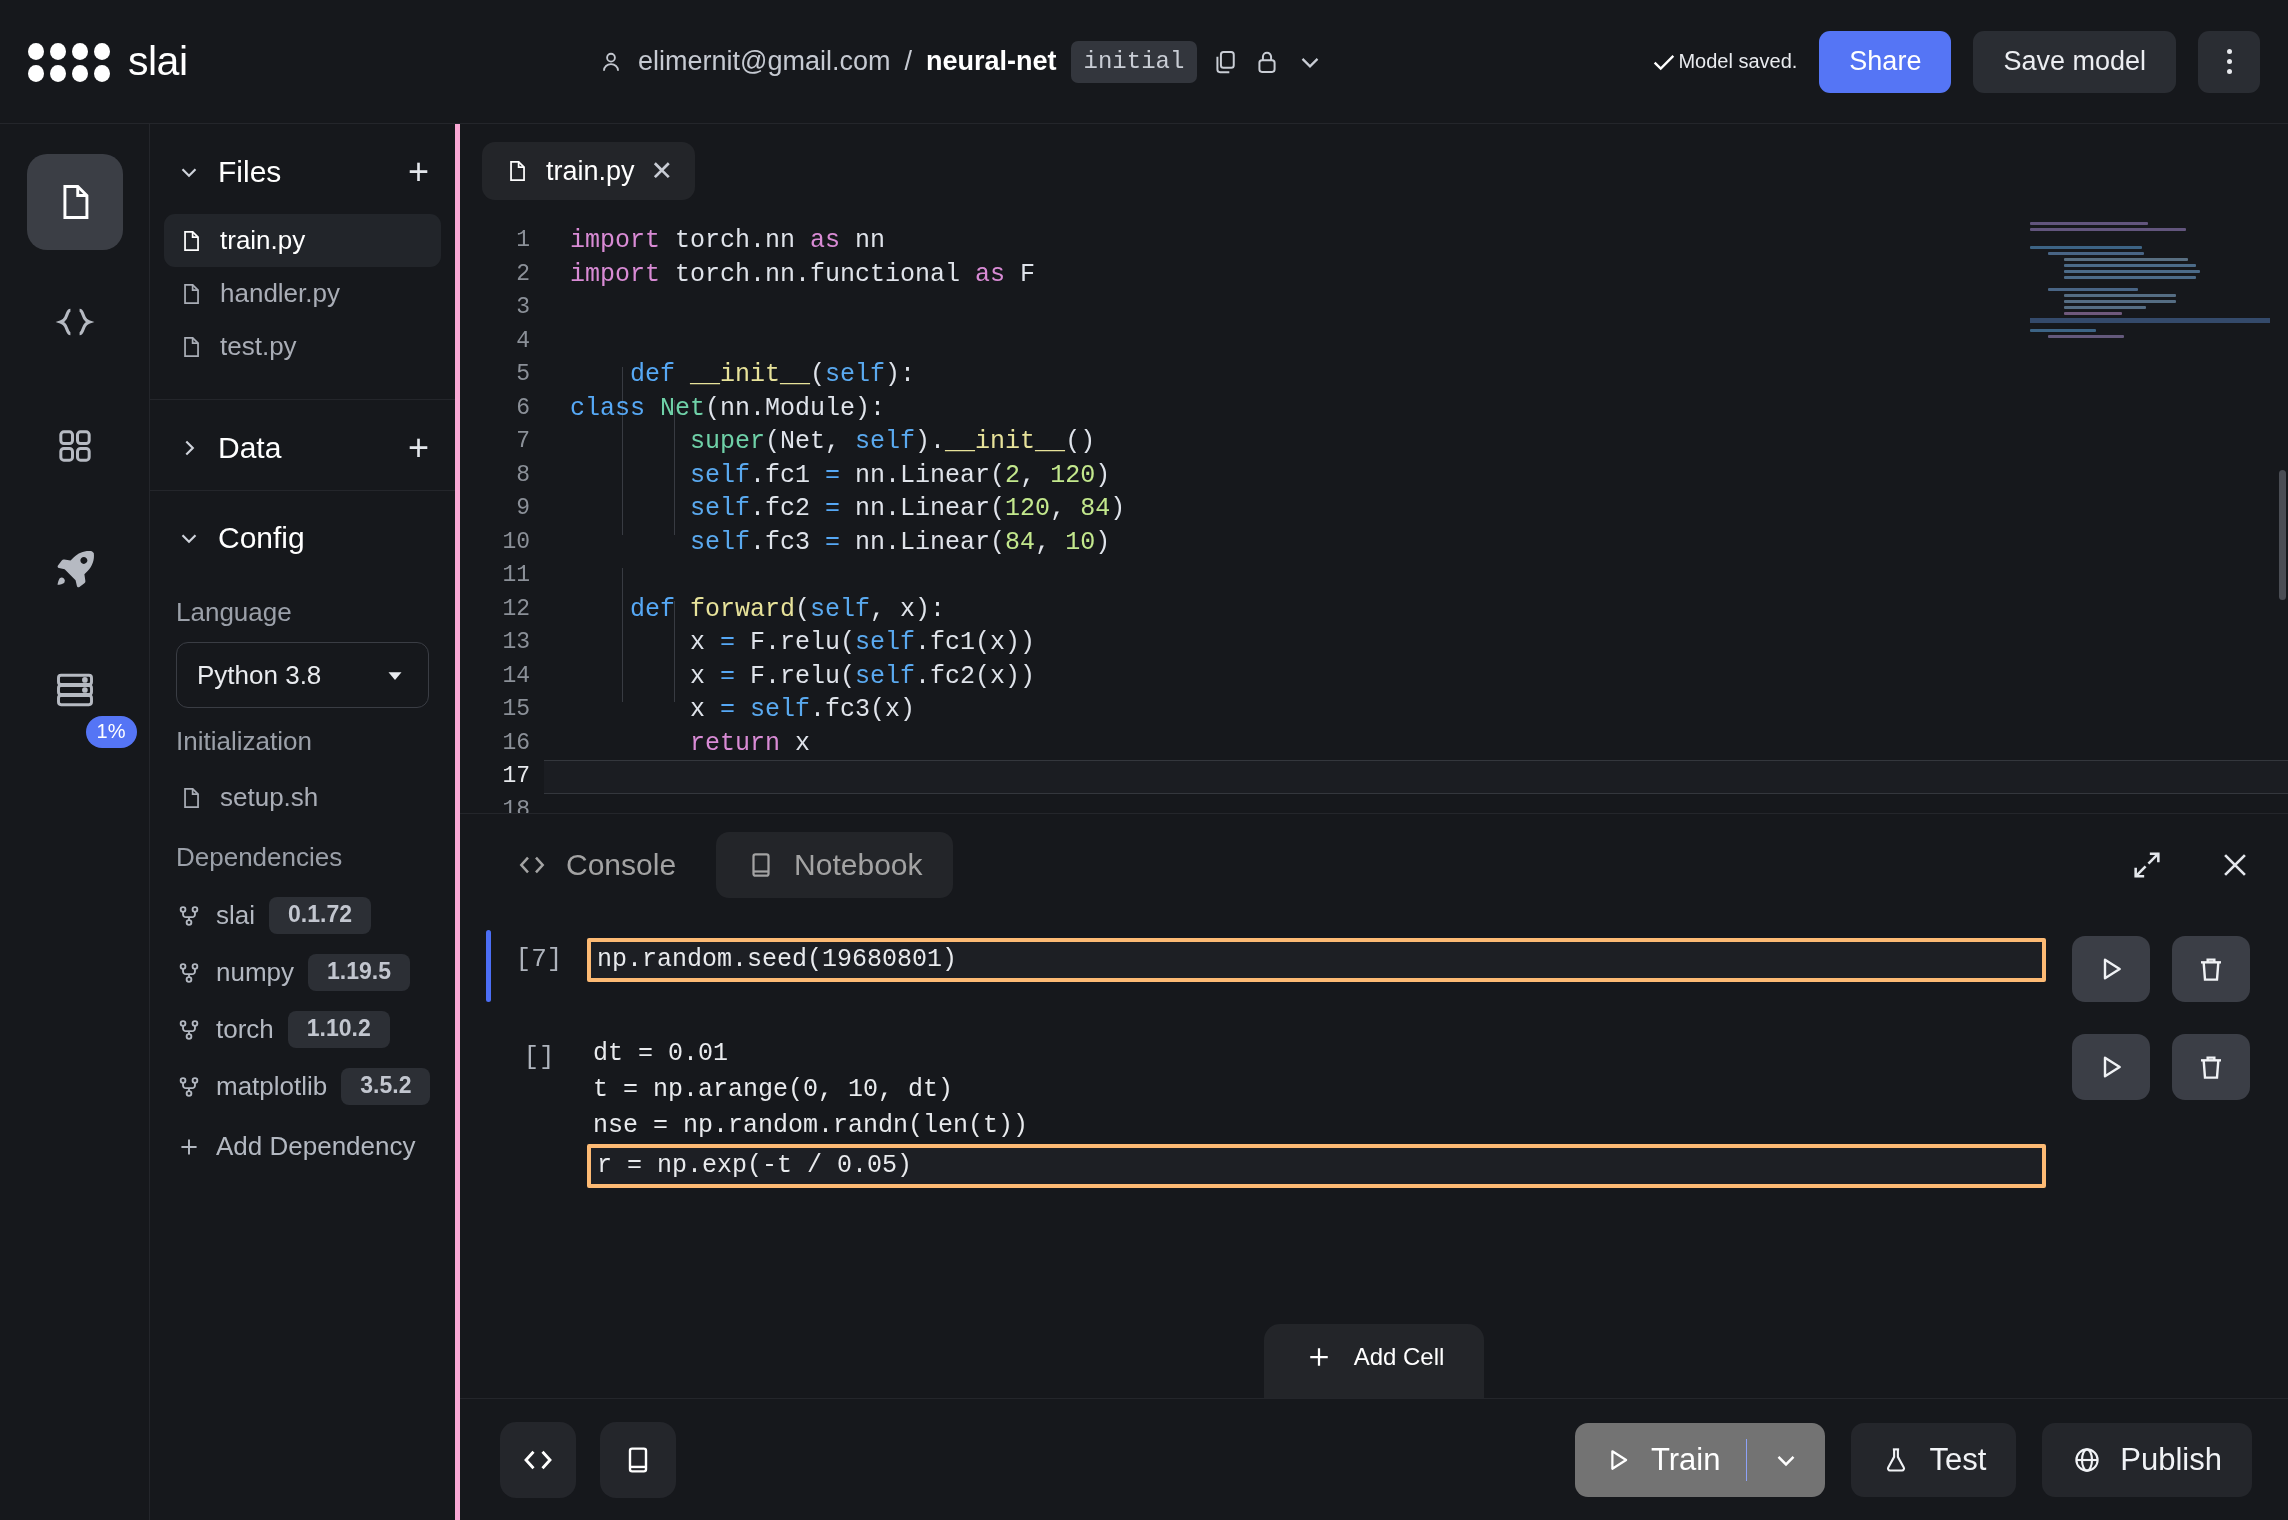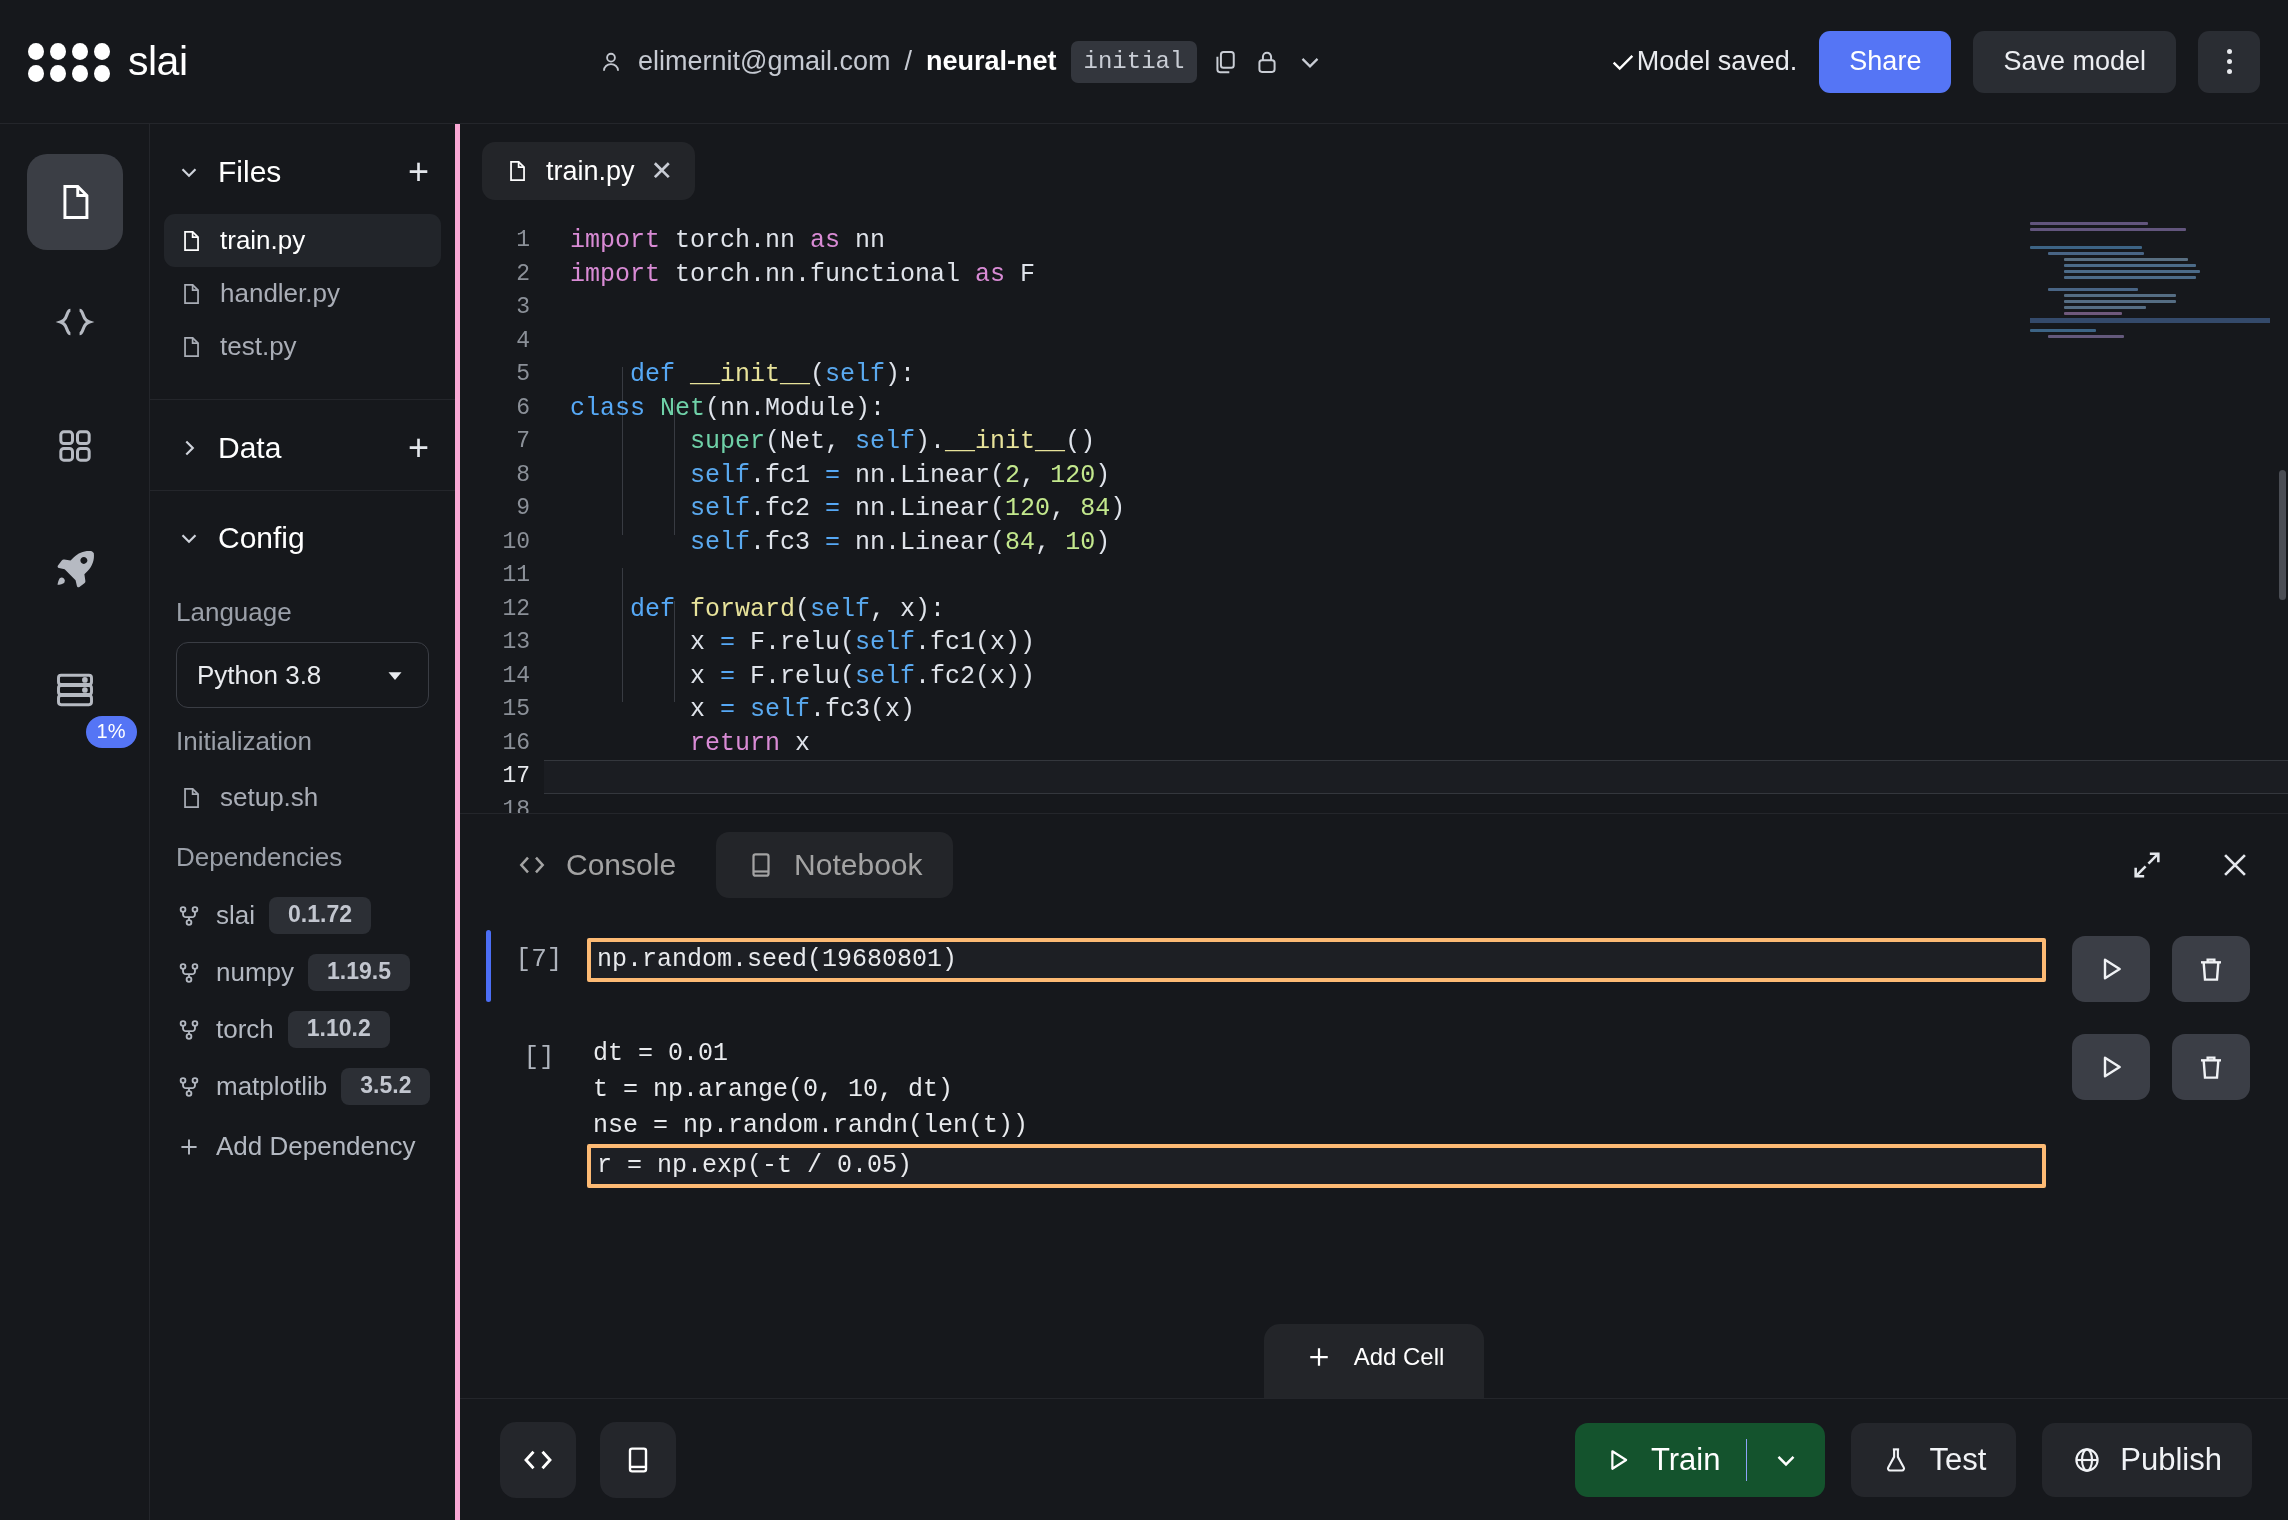--- a/index.html
+++ b/index.html
@@ -30,21 +30,21 @@
   .crumb-text { font-size: 27px; color: #c6cad2; white-space: nowrap; }
   .crumb-text b { color: #ffffff; font-weight: 700; }
   .crumb-sep { color: #c6cad2; }
   .chip-initial {
     background: #33363d; color: #c9cdd5; border-radius: 7px;
     font-family: "Liberation Mono", monospace; font-size: 24px;
     padding: 7px 13px 8px; letter-spacing: 0px;
   }
   .hdr-ico { color: #c9cdd5; display: flex; align-items: center; }
   .topbar-right { margin-left: auto; display: flex; align-items: center; gap: 22px; }
-  .saved { display: flex; align-items: center; font-size: 27px; color: #e9ebef; }
+  .saved { display: flex; align-items: center; font-size: 20px; color: #e9ebef; }
   .check { width: 28px; height: 28px; color: #ffffff; }
   .btn {
     border: none; border-radius: 11px; cursor: pointer;
     font-family: "Liberation Sans", sans-serif;
     display: flex; align-items: center; justify-content: center;
   }
   .btn-share { background: #5575f5; color: #fff; font-size: 27px; height: 62px; padding: 0 30px; }
   .btn-save { background: #2a2d33; color: #eceef2; font-size: 27px; height: 62px; padding: 0 30px; }
   .btn-kebab { background: #2a2d33; color: #eceef2; width: 62px; height: 62px; }
   .kebab-dots { display: flex; flex-direction: column; gap: 5px; align-items: center; }
@@ -192,21 +192,21 @@
     height: 122px; flex: 0 0 122px; display: flex; align-items: center;
     padding: 0 36px 0 40px; background: #16181c; border-top: 1px solid #24262b;
   }
   .bb-left { display: flex; gap: 24px; }
   .sq-btn {
     width: 76px; height: 76px; border-radius: 16px; background: #24262b;
     display: flex; align-items: center; justify-content: center; color: #fff; cursor: pointer;
   }
   .bb-right { margin-left: auto; display: flex; align-items: center; gap: 26px; }
   .btn-train {
-    background: #14532d; color: #fff; height: 74px; border-radius: 13px;
+    background: #737373; color: #fff; height: 74px; border-radius: 13px;
     display: flex; align-items: center; font-size: 31px; cursor: pointer;
   }
   .btn-train .lbl { display: flex; align-items: center; gap: 18px; padding: 0 26px 0 28px; }
   .btn-train .vdiv { width: 1px; height: 42px; background: #8ea2f8; }
   .btn-train .drop { padding: 0 24px; display: flex; align-items: center; cursor: pointer; }
   .btn-dark {
     background: #24262b; color: #f1f3f6; height: 74px; border-radius: 13px;
     display: flex; align-items: center; gap: 18px; padding: 0 30px; font-size: 31px; cursor: pointer;
   }
   svg { display: block; }

